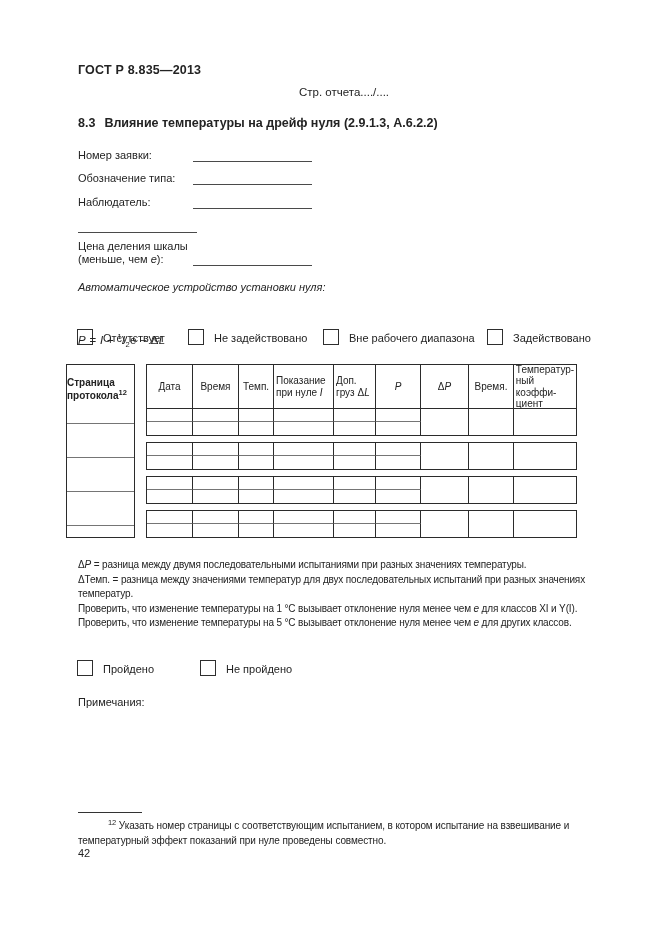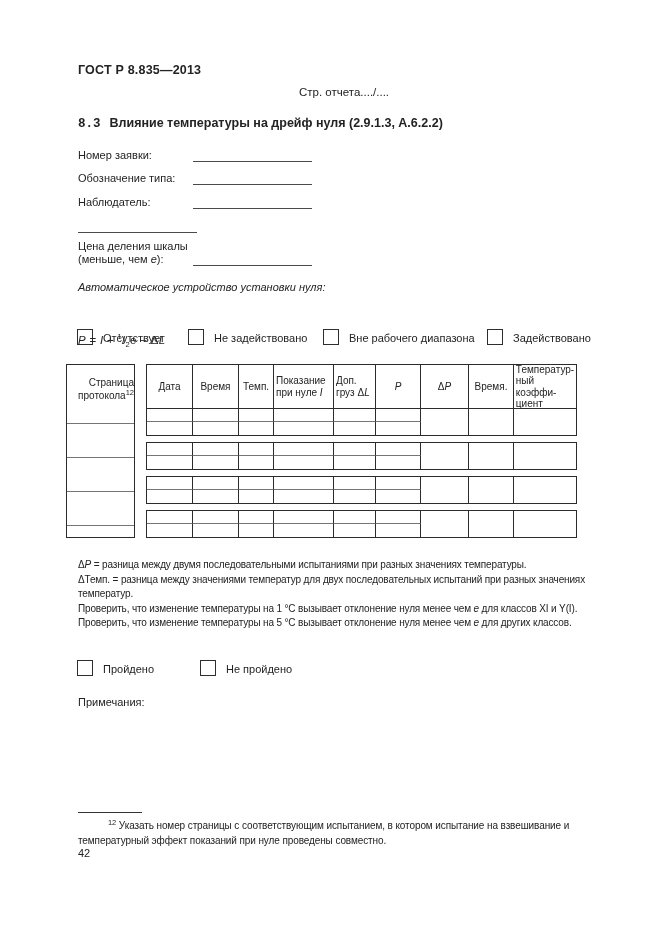--- a/index.html
+++ b/index.html
@@ -10,21 +10,21 @@
     color:#232323; outline:1px solid #dcdcdc;
   }
   .abs { position:absolute; }
   i { font-style:italic; }
   sup { font-size:7.5px; vertical-align:super; line-height:0; }
   sub { font-size:7.5px; vertical-align:sub; line-height:0; }
 
   #doc-number { left:78px; top:63px; font-size:12.5px; font-weight:bold; letter-spacing:.2px; }
   #report-page { left:299px; top:86px; font-size:11.5px; }
   #section-title { left:78px; top:116px; font-size:12.5px; font-weight:bold; }
-  #section-title .num { margin-right:9px;font-family:Liberation Mono, monospace; }
+  #section-title .num { margin-right:9px; }
 
   .field { position:absolute; left:78px; display:flex; align-items:flex-end; }
   .field .flabel { width:115px; font-size:11px; line-height:13px; }
   .field .uline { width:119px; height:13px; border-bottom:1px solid #4a4a4a; }
   #field-0 { top:149px; } #field-1 { top:172px; } #field-2 { top:196px; }
   #field-3 { top:220px; } #field-4 { top:240px; }
 
   #auto-zero-label { left:78px; top:281px; font-size:11px;font-style:italic; }
 
   .cbrow { left:0; top:302px; width:661px; height:20px;margin-top:27px; }
@@ -33,21 +33,21 @@
   .cb-lab { font-size:11px; line-height:12px; margin-left:10px; padding-bottom:1px; white-space:nowrap; }
 
   #formula { left:78px; top:334px; font-size:11.5px; letter-spacing:.3px; }
 
   
   #table { left:66px; top:364px; display:flex; }
   .proto-box {
     width:69px; height:174px; border:1px solid #2b2b2b; position:relative;
     margin-right:11px;
   }
-  .proto-label { padding-top:11px; text-align:right; font-size:10px; line-height:13px; }
+  .proto-label { padding-top:11px; text-align:left; font-size:10px; line-height:13px;font-weight:bold; }
   .proto-div { position:absolute; left:0; right:0; height:1px; background:#757575; }
 
   .main-table { display:flex; flex-direction:column; }
   .block { border:1px solid #2b2b2b; background:#fff; }
   .block + .block { margin-top:6px; }
   .hrow { display:flex; height:44px; }
   .hcell {
     border-right:1px solid #2b2b2b; border-bottom:1px solid #2b2b2b;
     font-size:10px; line-height:11.5px; text-align:left;
     display:flex; align-items:center; justify-content:center; padding:1px 2px;

